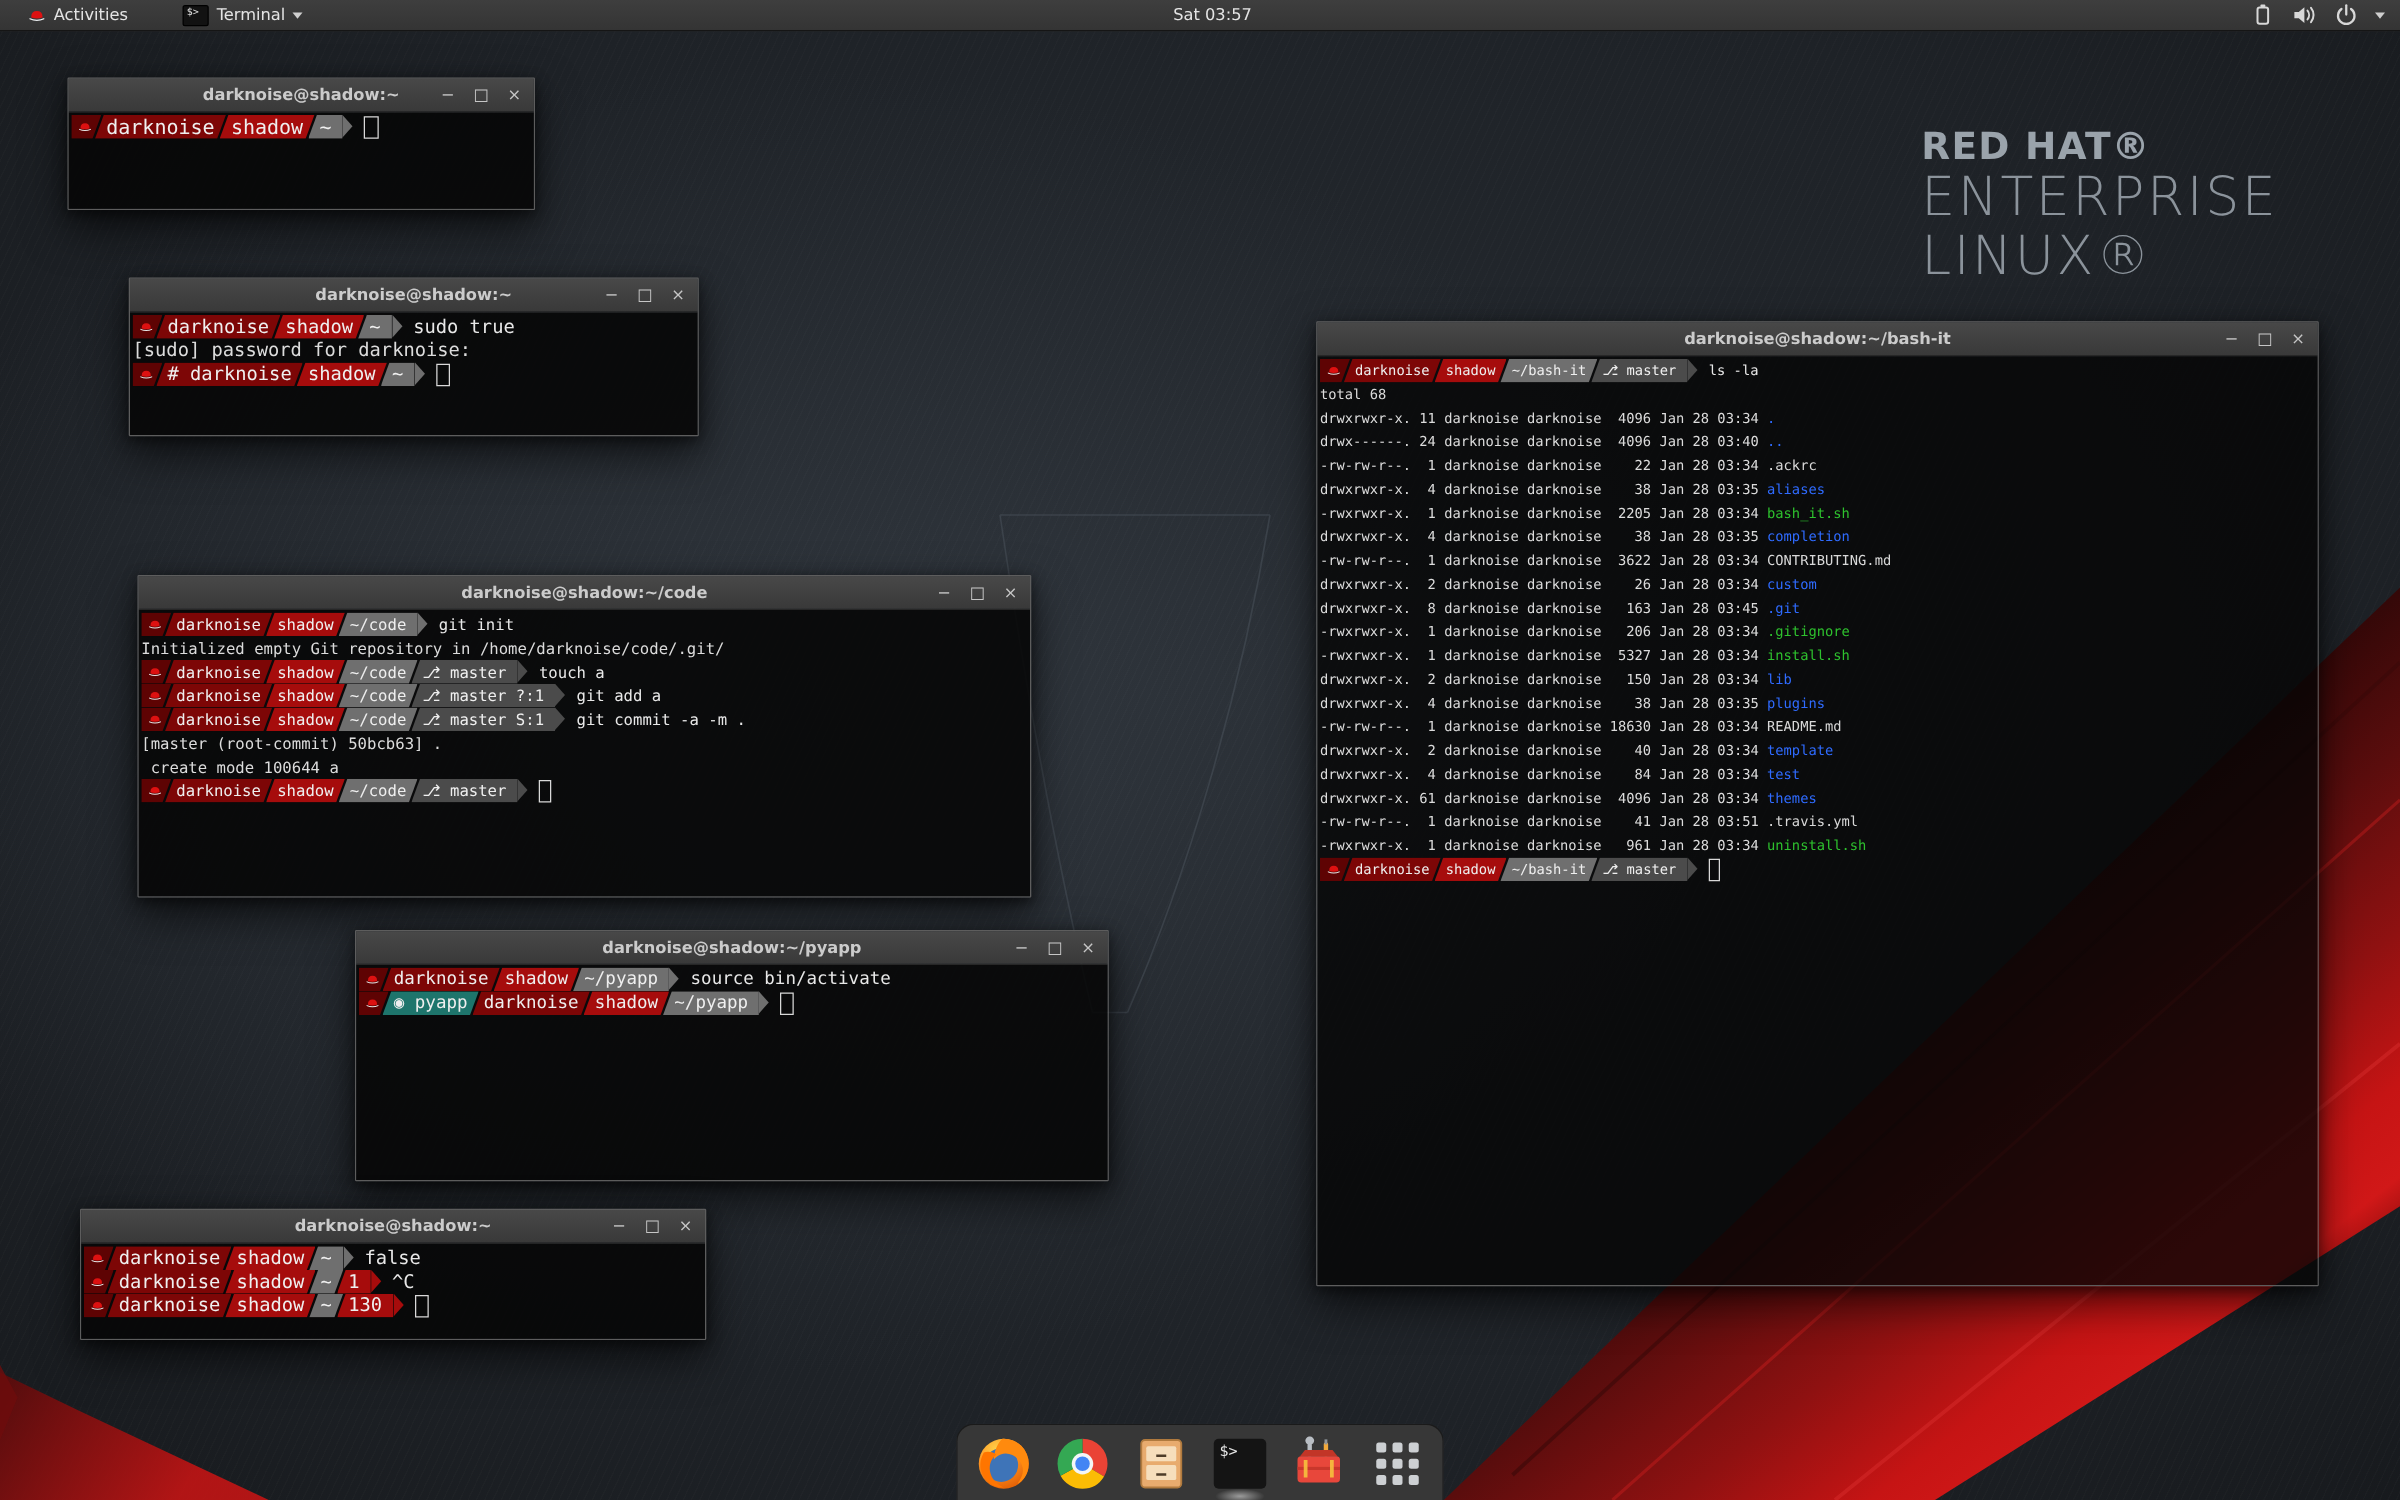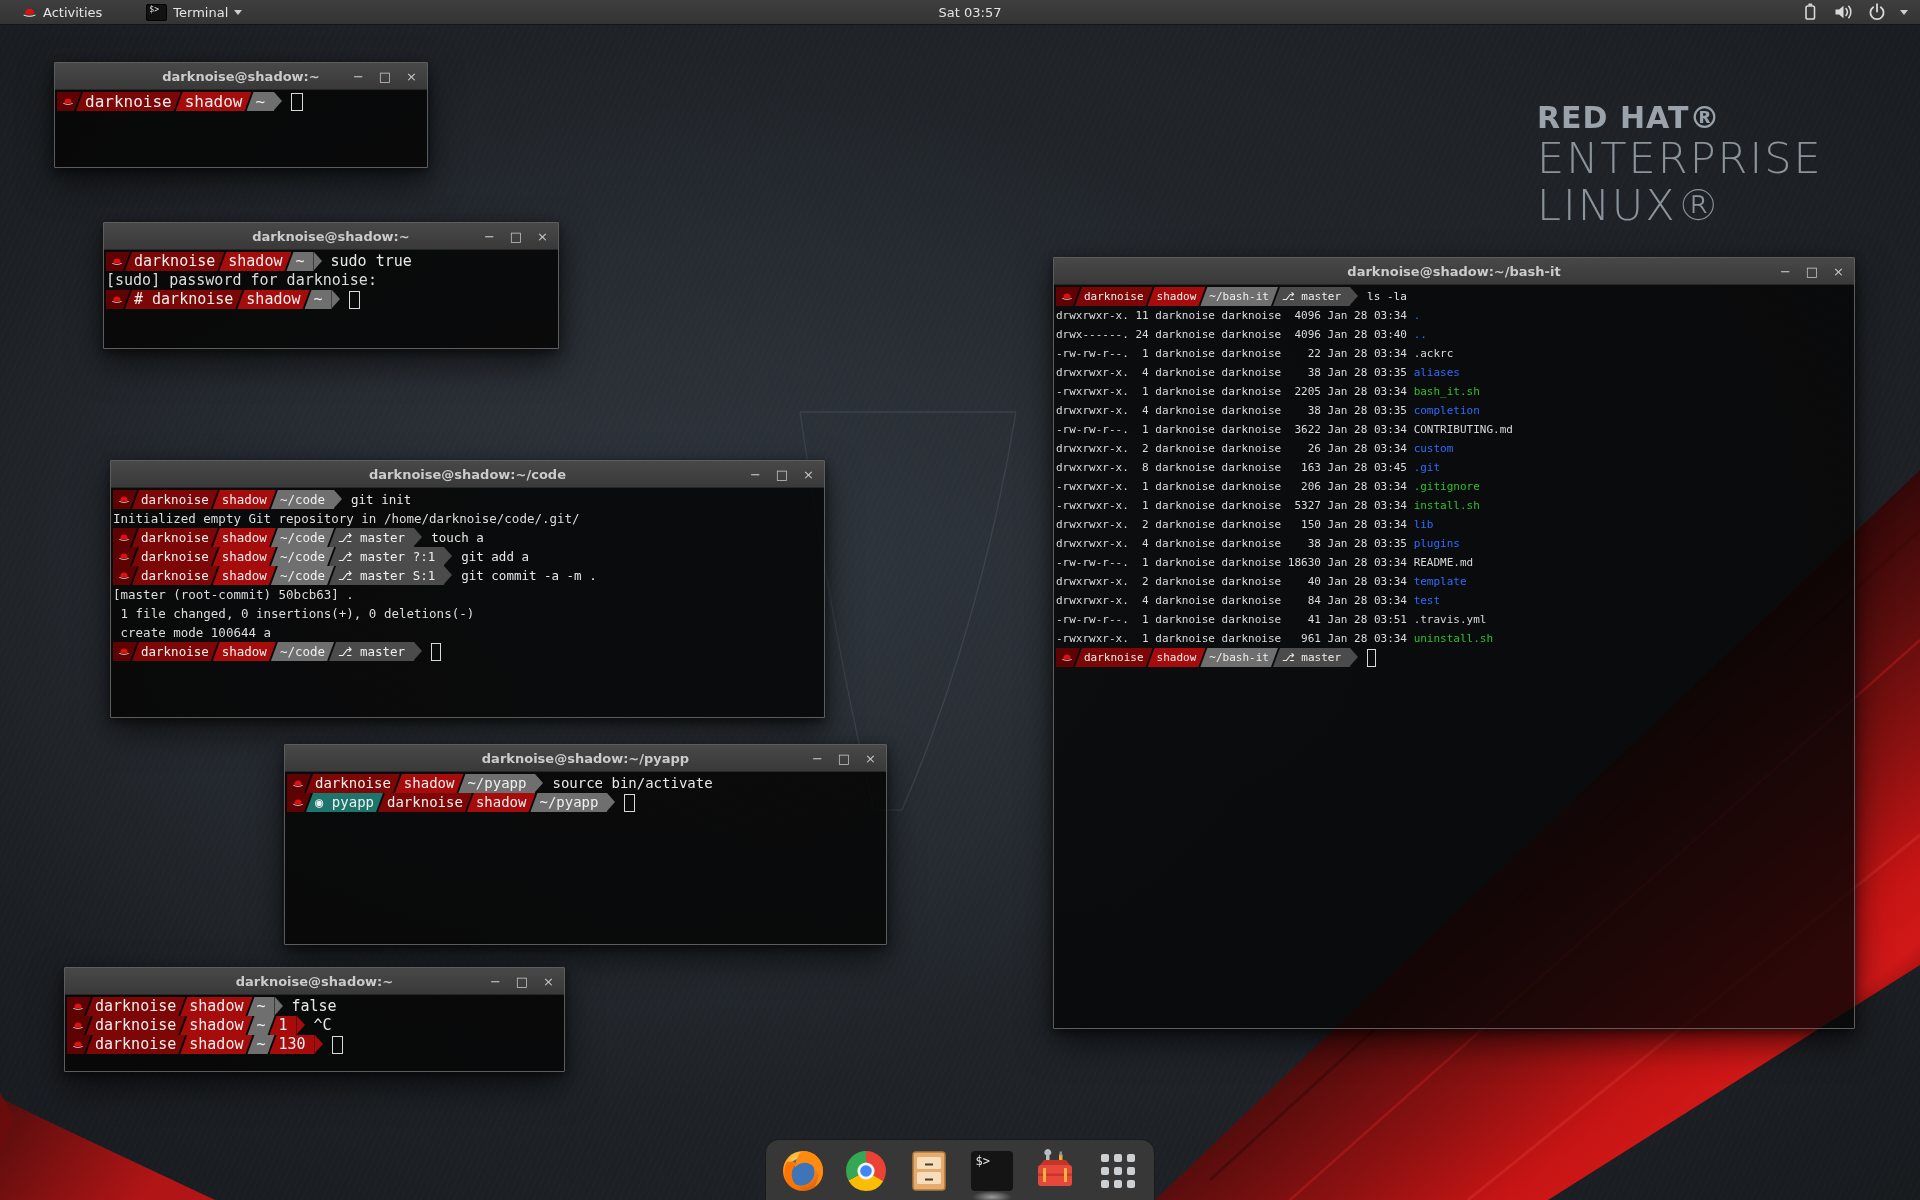--- a/index.html
+++ b/index.html
@@ -218,21 +218,20 @@
           </svg></span><span class="seg" style="background: rgb(125, 6, 6);">darknoise</span><span class="seg" style="background: rgb(166, 12, 12);">shadow</span><span class="seg" style="background: rgb(111, 111, 111);">~/code</span><span class="seg last" style="background: rgb(75, 75, 75);">⎇ master</span><span class="parrow" style="border-left-color: rgb(75, 75, 75);"></span><span class="cmd">touch a</span></div>
       <div class="tline"><span class="seg first hatseg" style="background: rgb(94, 3, 3);"><svg width="12" height="11" viewBox="0 0 15 13">
             <path d="M3 7.4 Q3 2.8 7.5 2.8 Q12 2.8 12 7.4 L12 8 Q7.5 9.6 3 8 Z" fill="#d11"></path>
             <path d="M1.6 8.4 Q7.5 11 13.4 8.4 L13.4 9.4 Q7.5 12 1.6 9.4 Z" fill="#e9e9e9"></path>
           </svg></span><span class="seg" style="background: rgb(125, 6, 6);">darknoise</span><span class="seg" style="background: rgb(166, 12, 12);">shadow</span><span class="seg" style="background: rgb(111, 111, 111);">~/code</span><span class="seg last" style="background: rgb(75, 75, 75);">⎇ master ?:1</span><span class="parrow" style="border-left-color: rgb(75, 75, 75);"></span><span class="cmd">git add a</span></div>
       <div class="tline"><span class="seg first hatseg" style="background: rgb(94, 3, 3);"><svg width="12" height="11" viewBox="0 0 15 13">
             <path d="M3 7.4 Q3 2.8 7.5 2.8 Q12 2.8 12 7.4 L12 8 Q7.5 9.6 3 8 Z" fill="#d11"></path>
             <path d="M1.6 8.4 Q7.5 11 13.4 8.4 L13.4 9.4 Q7.5 12 1.6 9.4 Z" fill="#e9e9e9"></path>
           </svg></span><span class="seg" style="background: rgb(125, 6, 6);">darknoise</span><span class="seg" style="background: rgb(166, 12, 12);">shadow</span><span class="seg" style="background: rgb(111, 111, 111);">~/code</span><span class="seg last" style="background: rgb(75, 75, 75);">⎇ master S:1</span><span class="parrow" style="border-left-color: rgb(75, 75, 75);"></span><span class="cmd">git commit -a -m .</span></div>
       <div class="tline">[master (root-commit) 50bcb63] .</div>
-      <div class="tline"> 1 file changed, 0 insertions(+), 0 deletions(-)</div>
       <div class="tline"> create mode 100644 a</div>
       <div class="tline"><span class="seg first hatseg" style="background: rgb(94, 3, 3);"><svg width="12" height="11" viewBox="0 0 15 13">
             <path d="M3 7.4 Q3 2.8 7.5 2.8 Q12 2.8 12 7.4 L12 8 Q7.5 9.6 3 8 Z" fill="#d11"></path>
             <path d="M1.6 8.4 Q7.5 11 13.4 8.4 L13.4 9.4 Q7.5 12 1.6 9.4 Z" fill="#e9e9e9"></path>
           </svg></span><span class="seg" style="background: rgb(125, 6, 6);">darknoise</span><span class="seg" style="background: rgb(166, 12, 12);">shadow</span><span class="seg" style="background: rgb(111, 111, 111);">~/code</span><span class="seg last" style="background: rgb(75, 75, 75);">⎇ master</span><span class="parrow" style="border-left-color: rgb(75, 75, 75);"></span><span class="cursorbox"></span></div>
     </div>
 </div>
 
 <div class="win" style="left:284px;top:744px;width:601px;height:199px;z-index:14">
   <div class="titlebar">
@@ -287,36 +286,38 @@
       <span>−</span>
       <span>□</span>
       <span>×</span>
     </span>
   </div>
   <div class="term-body" style="font-size:11px;background:rgba(5,5,5,.8)">
       <div class="tline"><span class="seg first hatseg" style="background: rgb(94, 3, 3);"><svg width="12" height="11" viewBox="0 0 15 13">
             <path d="M3 7.4 Q3 2.8 7.5 2.8 Q12 2.8 12 7.4 L12 8 Q7.5 9.6 3 8 Z" fill="#d11"></path>
             <path d="M1.6 8.4 Q7.5 11 13.4 8.4 L13.4 9.4 Q7.5 12 1.6 9.4 Z" fill="#e9e9e9"></path>
           </svg></span><span class="seg" style="background: rgb(125, 6, 6);">darknoise</span><span class="seg" style="background: rgb(166, 12, 12);">shadow</span><span class="seg" style="background: rgb(111, 111, 111);">~/bash-it</span><span class="seg last" style="background: rgb(75, 75, 75);">⎇ master</span><span class="parrow" style="border-left-color: rgb(75, 75, 75);"></span><span class="cmd">ls -la</span></div>
+      <div class="tline">total 68</div>
       <div class="tline"><span>drwxrwxr-x. 11 darknoise darknoise  4096 Jan 28 03:34 </span><span style="color: rgb(47, 107, 255);">.</span></div>
       <div class="tline"><span>drwx------. 24 darknoise darknoise  4096 Jan 28 03:40 </span><span style="color: rgb(47, 107, 255);">..</span></div>
       <div class="tline"><span>-rw-rw-r--.  1 darknoise darknoise    22 Jan 28 03:34 </span><span style="color: rgb(216, 216, 216);">.ackrc</span></div>
       <div class="tline"><span>drwxrwxr-x.  4 darknoise darknoise    38 Jan 28 03:35 </span><span style="color: rgb(47, 107, 255);">aliases</span></div>
       <div class="tline"><span>-rwxrwxr-x.  1 darknoise darknoise  2205 Jan 28 03:34 </span><span style="color: rgb(46, 193, 46);">bash_it.sh</span></div>
       <div class="tline"><span>drwxrwxr-x.  4 darknoise darknoise    38 Jan 28 03:35 </span><span style="color: rgb(47, 107, 255);">completion</span></div>
       <div class="tline"><span>-rw-rw-r--.  1 darknoise darknoise  3622 Jan 28 03:34 </span><span style="color: rgb(216, 216, 216);">CONTRIBUTING.md</span></div>
       <div class="tline"><span>drwxrwxr-x.  2 darknoise darknoise    26 Jan 28 03:34 </span><span style="color: rgb(47, 107, 255);">custom</span></div>
       <div class="tline"><span>drwxrwxr-x.  8 darknoise darknoise   163 Jan 28 03:45 </span><span style="color: rgb(47, 107, 255);">.git</span></div>
       <div class="tline"><span>-rwxrwxr-x.  1 darknoise darknoise   206 Jan 28 03:34 </span><span style="color: rgb(46, 193, 46);">.gitignore</span></div>
       <div class="tline"><span>-rwxrwxr-x.  1 darknoise darknoise  5327 Jan 28 03:34 </span><span style="color: rgb(46, 193, 46);">install.sh</span></div>
       <div class="tline"><span>drwxrwxr-x.  2 darknoise darknoise   150 Jan 28 03:34 </span><span style="color: rgb(47, 107, 255);">lib</span></div>
       <div class="tline"><span>drwxrwxr-x.  4 darknoise darknoise    38 Jan 28 03:35 </span><span style="color: rgb(47, 107, 255);">plugins</span></div>
       <div class="tline"><span>-rw-rw-r--.  1 darknoise darknoise 18630 Jan 28 03:34 </span><span style="color: rgb(216, 216, 216);">README.md</span></div>
       <div class="tline"><span>drwxrwxr-x.  2 darknoise darknoise    40 Jan 28 03:34 </span><span style="color: rgb(47, 107, 255);">template</span></div>
       <div class="tline"><span>drwxrwxr-x.  4 darknoise darknoise    84 Jan 28 03:34 </span><span style="color: rgb(47, 107, 255);">test</span></div>
+      <div class="tline"><span>drwxrwxr-x. 61 darknoise darknoise  4096 Jan 28 03:34 </span><span style="color: rgb(47, 107, 255);">themes</span></div>
       <div class="tline"><span>-rw-rw-r--.  1 darknoise darknoise    41 Jan 28 03:51 </span><span style="color: rgb(216, 216, 216);">.travis.yml</span></div>
       <div class="tline"><span>-rwxrwxr-x.  1 darknoise darknoise   961 Jan 28 03:34 </span><span style="color: rgb(46, 193, 46);">uninstall.sh</span></div>
       <div class="tline"><span class="seg first hatseg" style="background: rgb(94, 3, 3);"><svg width="12" height="11" viewBox="0 0 15 13">
             <path d="M3 7.4 Q3 2.8 7.5 2.8 Q12 2.8 12 7.4 L12 8 Q7.5 9.6 3 8 Z" fill="#d11"></path>
             <path d="M1.6 8.4 Q7.5 11 13.4 8.4 L13.4 9.4 Q7.5 12 1.6 9.4 Z" fill="#e9e9e9"></path>
           </svg></span><span class="seg" style="background: rgb(125, 6, 6);">darknoise</span><span class="seg" style="background: rgb(166, 12, 12);">shadow</span><span class="seg" style="background: rgb(111, 111, 111);">~/bash-it</span><span class="seg last" style="background: rgb(75, 75, 75);">⎇ master</span><span class="parrow" style="border-left-color: rgb(75, 75, 75);"></span><span class="cursorbox"></span></div>
     </div>
 </div>
 
 <div class="dock">

